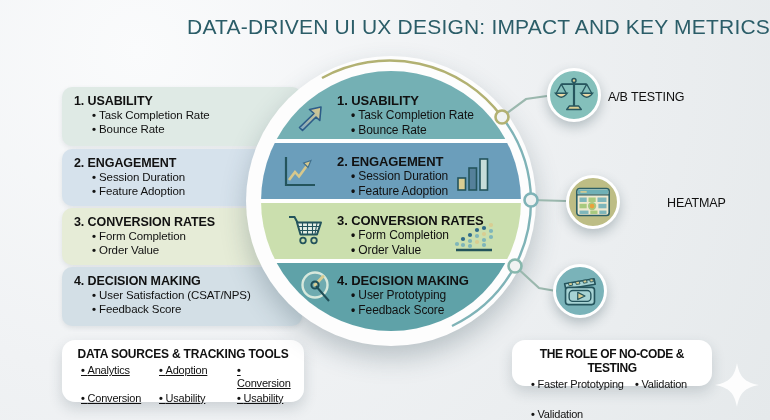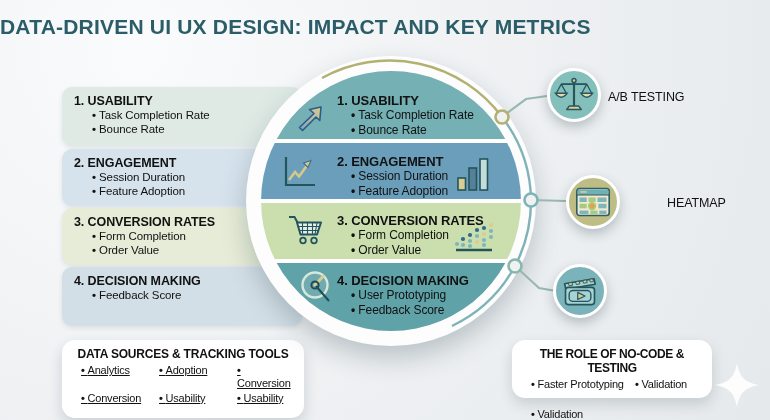--- a/index.html
+++ b/index.html
@@ -1,21 +1,21 @@
 <!DOCTYPE html>
 <html><head>
 <meta charset="utf-8">
 <style>
   html,body{margin:0;padding:0;}
   body{font-family:"Liberation Sans",sans-serif;color:#111;}
   #stage{position:relative;width:770px;height:420px;overflow:hidden;
     background:radial-gradient(circle at 18% 12%, #fafbfc 0%, #f0f2f4 45%, #e5e9eb 100%);}
   
-  .title{position:absolute;top:15px;left:0;width:100%;text-align:left;
-    font-size:21px;font-weight:700;letter-spacing:.2px;color:#2b5d68;}
+  .title{position:absolute;top:15px;left:0;width:100%;text-align:right;
+    font-size:21px;font-weight:400;letter-spacing:.2px;color:#2b5d68;}
   
   .panel{position:absolute;left:62px;width:240px;border-radius:10px;padding:7px 10px 6px 12px;
     box-sizing:border-box;z-index:1;box-shadow:0 2px 5px rgba(40,60,70,.10);}
   .panel-h{font-size:12.5px;font-weight:700;letter-spacing:-.1px;}
   .blt{font-size:11.5px;letter-spacing:-.1px;line-height:1.22;padding-left:18px;}
   .blt::before{content:"•  ";font-weight:700;}
   #p1{top:87px;height:59px;background:#dfeae5;}
   #p2{top:149px;height:57px;background:#d6e2ec;}
   #p3{top:208px;height:57px;background:#e6ecd7;}
   #p4{top:267px;height:59px;background:#d3dfe6;}
@@ -41,22 +41,22 @@
   #ri2{left:566px;top:175px;background:#bdbd85;}
   #ri3{left:553px;top:264px;background:#7ab3b9;}
   .rlabel{position:absolute;font-size:12.5px;font-weight:400;letter-spacing:-.1px;
     line-height:1.15;z-index:5;}
   #rl1{left:608px;top:90px;}
   #rl2{left:627px;top:196px;margin-left:40px;}
   #rl3{left:617px;top:278px;width:86px;}
   
   .bbox{position:absolute;top:340px;background:#fff;border-radius:13px;box-sizing:border-box;
     padding:7px 9px 6px 9px;box-shadow:0 6px 14px rgba(40,60,70,.18);z-index:1;}
-  #bb-left{left:62px;width:242px;height:78px;}
-  #bb-right{left:512px;width:200px;height:58px;}
+  #bb-left{left:62px;width:242px;height:62px;}
+  #bb-right{left:512px;width:200px;height:46px;}
   .bbox-h{font-size:12px;font-weight:700;text-align:center;letter-spacing:-.2px;margin-bottom:3px;}
   .bgrid3{display:grid;grid-template-columns:78px 78px auto;row-gap:1px;text-decoration:underline;}
   .bgrid2{display:grid;grid-template-columns:104px auto;row-gap:17px;}
   .bbox .blt{font-size:11px;letter-spacing:-.2px;padding-left:10px;}
   svg{display:block;}
   .overlay{position:absolute;left:0;top:0;z-index:4;pointer-events:none;}
 </style>
 </head>
 <body>
 
@@ -74,20 +74,21 @@
     <div class="blt">Session Duration</div>
     <div class="blt">Feature Adoption</div>
   </div>
   <div class="panel" id="p3">
     <div class="panel-h">3. CONVERSION RATES</div>
     <div class="blt">Form Completion</div>
     <div class="blt">Order Value</div>
   </div>
   <div class="panel" id="p4">
     <div class="panel-h">4. DECISION MAKING</div>
+    <div class="blt">User Satisfaction (CSAT/NPS)</div>
     <div class="blt">Feedback Score</div>
   </div>
 
   <div class="ring"></div>
   <div class="wheel">
 
     <div class="band" id="b1">
       <span class="bicon" style="left:34px;top:32px">
         <svg width="30" height="30" viewBox="0 0 30 30">
           <defs>

